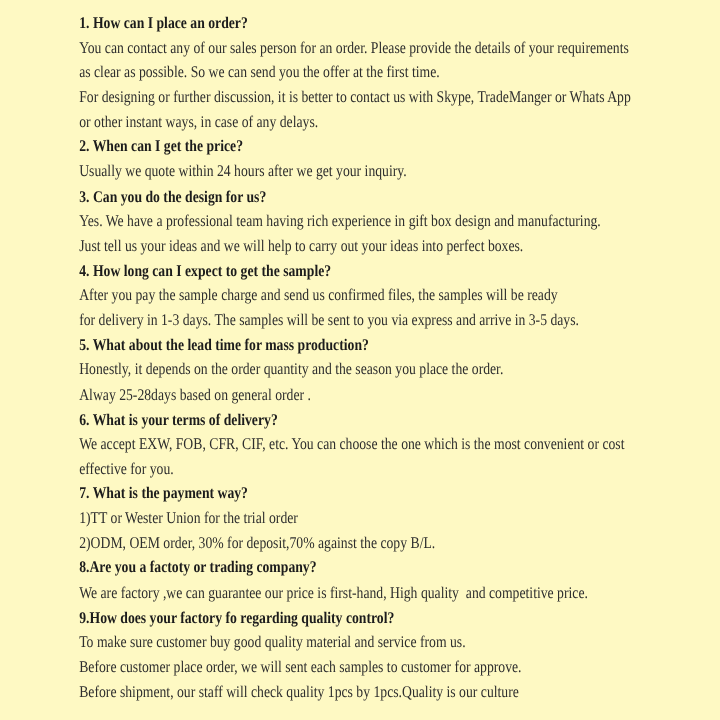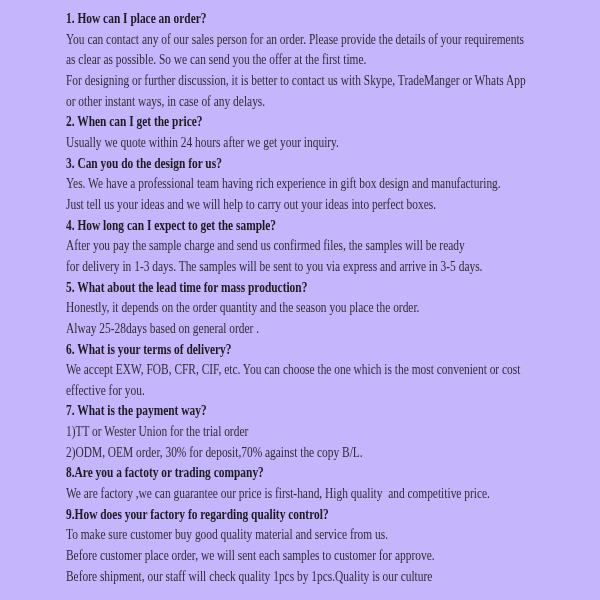--- a/index.html
+++ b/index.html
@@ -4,21 +4,21 @@
 <style>
   * { margin: 0; padding: 0; box-sizing: border-box; }
   html, body { width: 600px; height: 600px; }
   body {
     background: #ffffff;
     font-family: "Liberation Serif", serif;
   }
   .page {
     width: 600px;
     height: 600px;
-    background: #c4b5fd;
+    background: #fef9c3;
     overflow: hidden;
     position: relative;
   }
   .content {
     position: absolute;
     top: 9px;
     left: 66px;
     width: 640px;
     transform: scaleX(0.84);
     transform-origin: 0 0;

